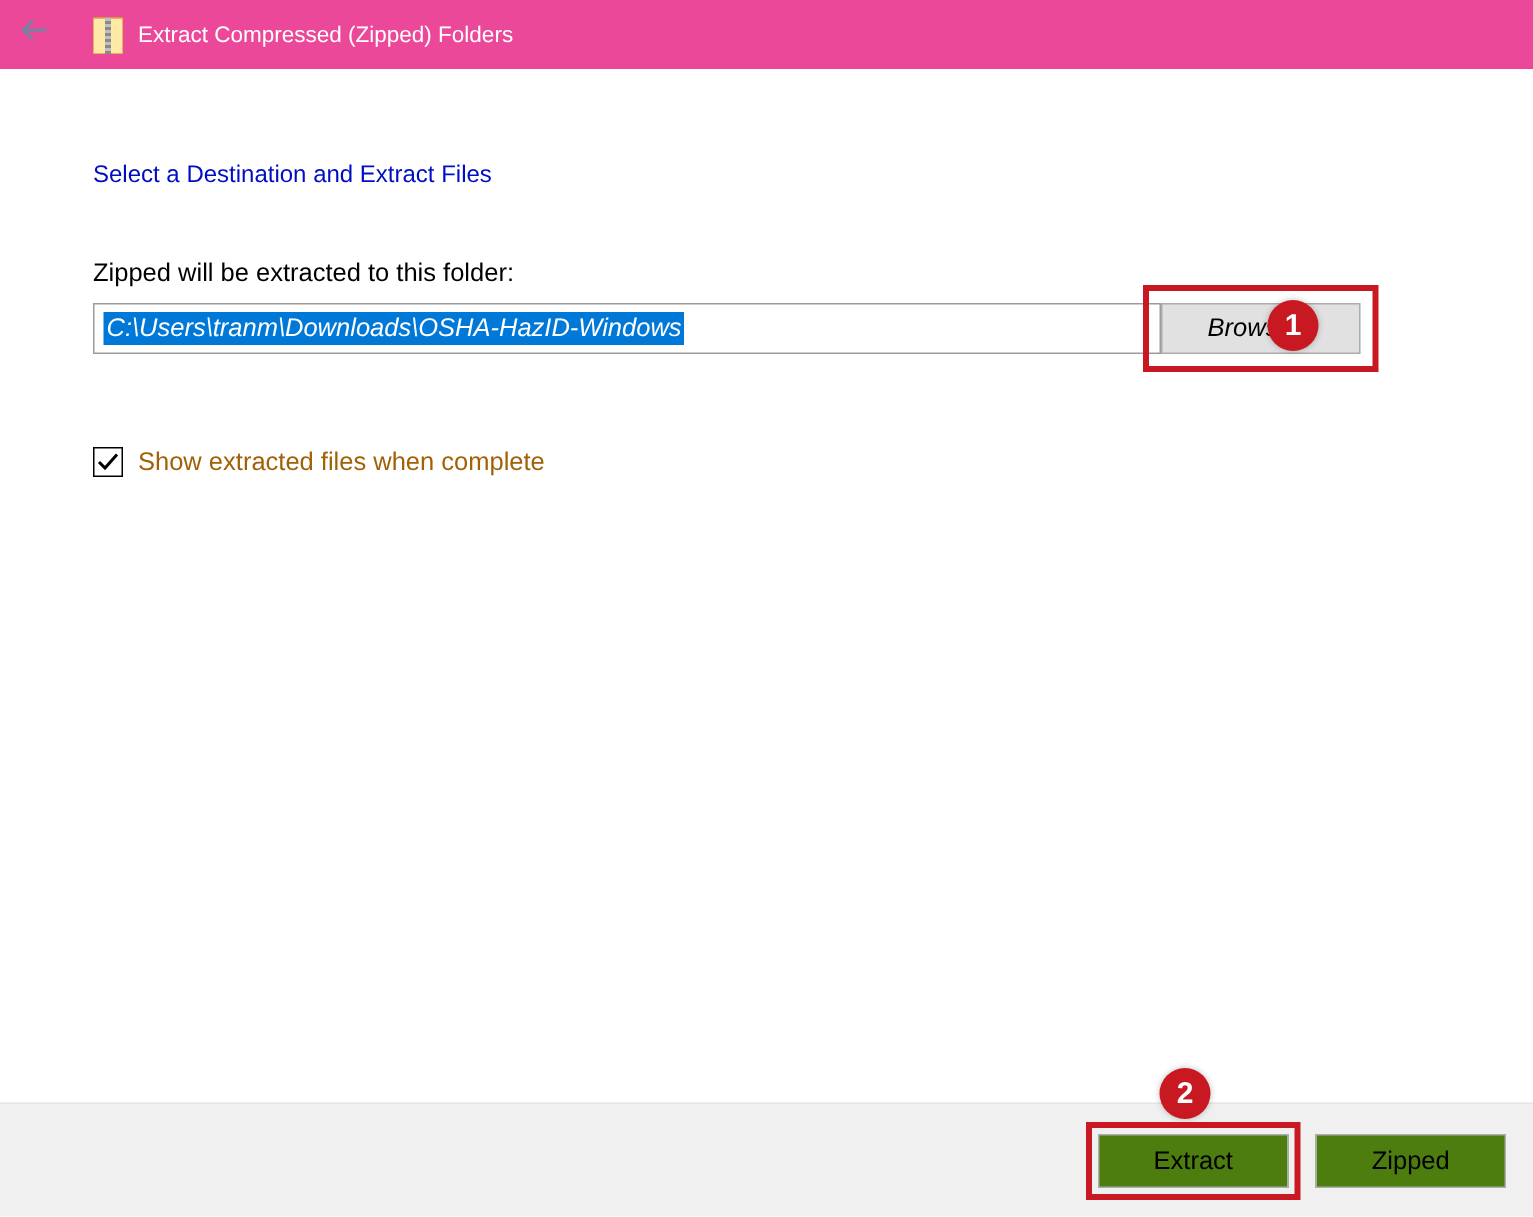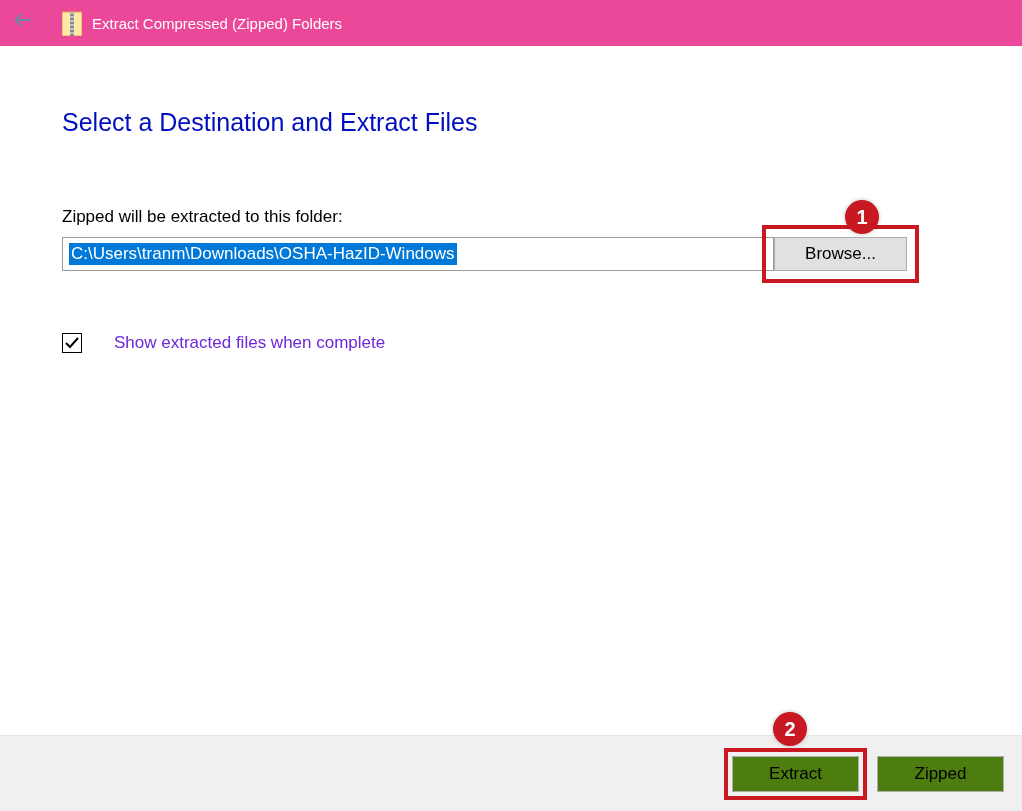--- a/index.html
+++ b/index.html
@@ -45,33 +45,34 @@
     }
 
     
     .content {
       padding: 62px 62px 0 62px;
       height: calc(811px - 46px - 76px);
       position: relative;
     }
     .heading {
       color: #000ec1;
-      font-size: 25px;
+      font-size: 16px;
       font-weight: 400;
-      margin-bottom: 70px;
+      margin-bottom: 46px;
     }
     .label {
       color: #000000;
       font-size: 17px;
       margin-bottom: 10px;
     }
     .path-row {
       display: flex;
       align-items: stretch;
       position: relative;
+      font-style: italic;
     }
     .path-input {
       flex: 0 0 712px;
       height: 34px;
       border: 1px solid #9c9c9c;
       padding: 0 6px;
       display: flex;
       align-items: center;
       font-size: 17px;
     }
@@ -119,22 +120,21 @@
     }
     .badge-1 {
       left: 845px;
       top: 154px;
     }
     .checkbox-row {
       margin-top: 62px;
       display: flex;
       align-items: center;
       font-size: 17px;
-      color: #6d28d9;
-      gap: 22px;
+      color: #a16207;
     }
     .checkbox-box {
       width: 20px;
       height: 20px;
       border: 1px solid #000000;
       margin-right: 10px;
       display: flex;
       align-items: center;
       justify-content: center;
       background: #ffffff;

